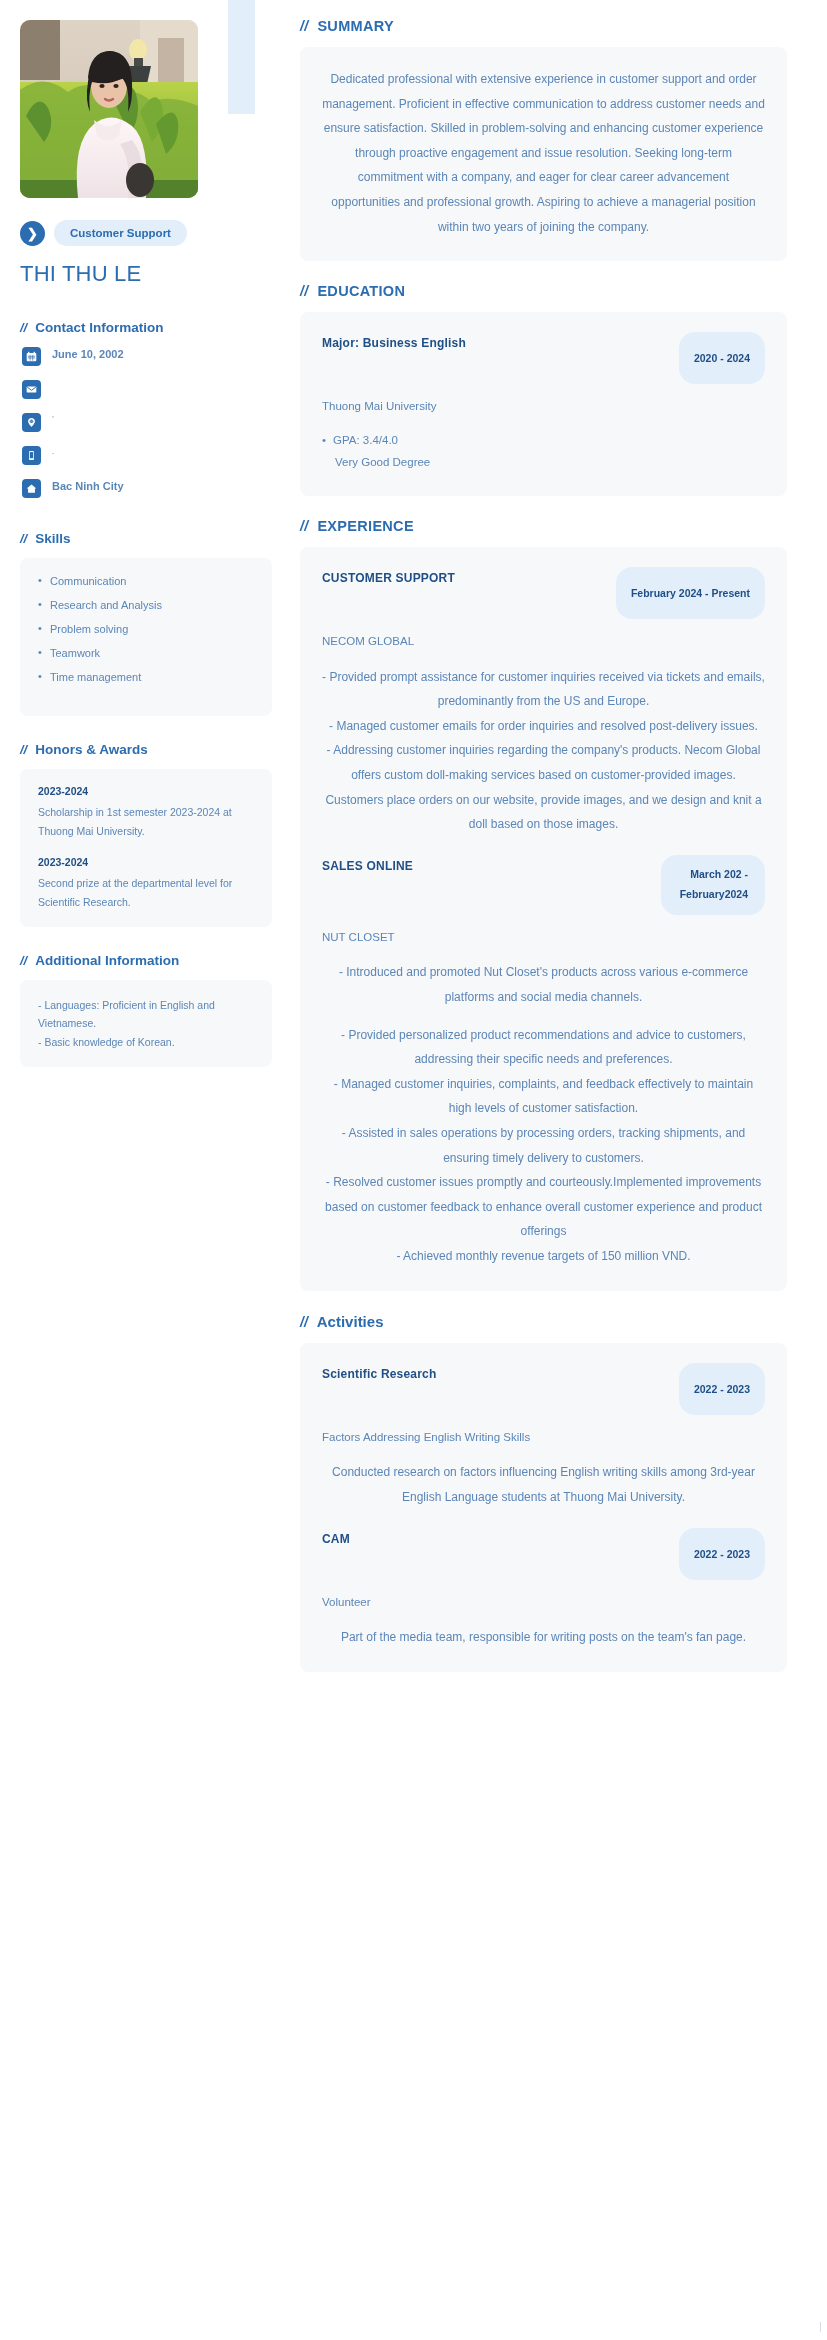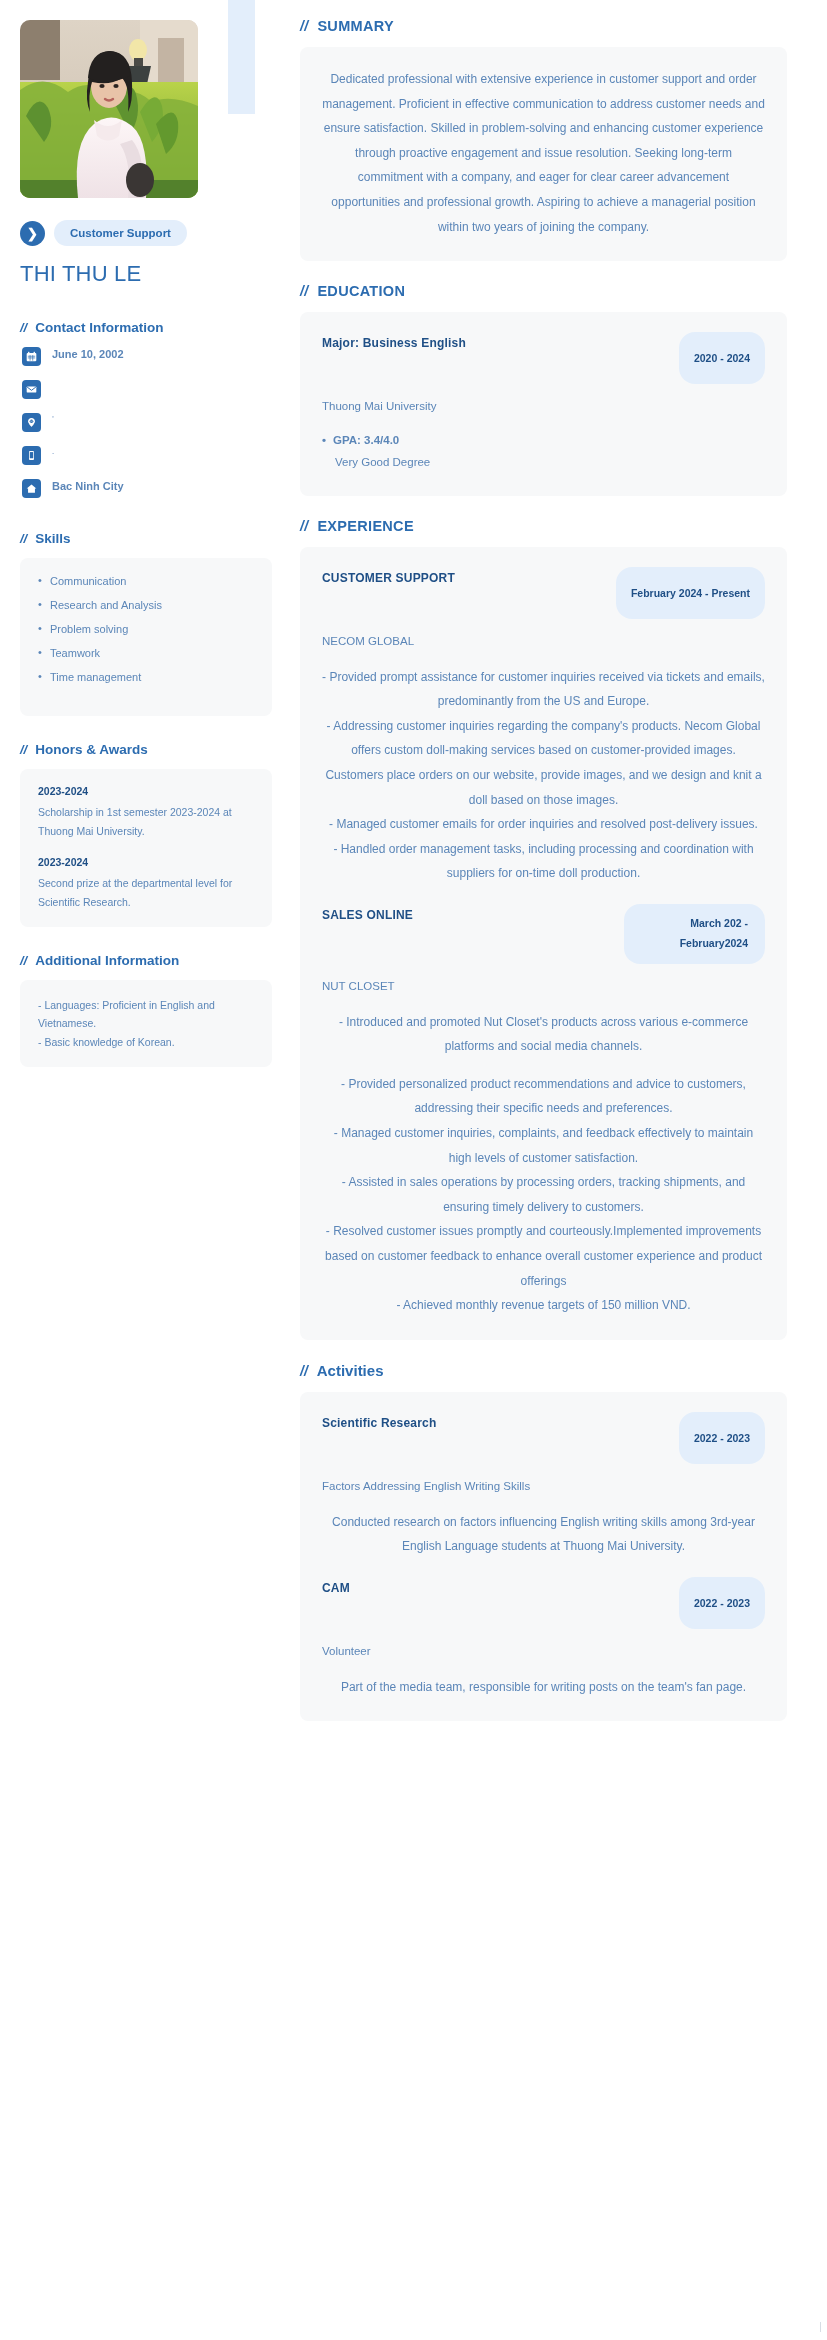--- a/index.html
+++ b/index.html
@@ -236,40 +236,39 @@
     font-size: 10.5px;
     font-weight: bold;
     padding: 20px 15px;
     border-radius: 16px;
     white-space: nowrap;
     text-align: left;
     flex: 0 0 auto;
   }
   .date-chip.twoline {
     white-space: normal;
-    width: 141px;
+    width: 104px;
     line-height: 1.9;
     padding: 10px 17px;
     text-align: right;
   }
 
   .org-name {
     color: #5b86b8;
     font-size: 11.5px;
     line-height: 1.9;
     margin-bottom: 12px;
   }
 
   .bullet-dot {
     color: #5b86b8;
     font-size: 11.5px;
     line-height: 1.9;
     padding-left: 11px;
     position: relative;
-    font-weight: bold;
   }
   .bullet-dot::before {
     content: "\2022";
     position: absolute;
     left: 0; top: 0;
   }
   .sub-indent {
     color: #5b86b8;
     font-size: 11.5px;
     line-height: 1.9;
@@ -477,23 +476,22 @@
     </div>
     <div class="r-panel">
 
       <div>
         <div class="entry-head">
           <div class="entry-title">CUSTOMER SUPPORT</div>
           <div class="date-chip">February 2024 - Present</div>
         </div>
         <div class="org-name">NECOM GLOBAL</div>
         <div class="body-text">- Provided prompt assistance for customer inquiries received via tickets and emails, predominantly from the US and Europe.</div>
+        <div class="body-text">- Managed customer emails for order inquiries and resolved post-delivery issues.</div>
         <div class="body-text">- Addressing customer inquiries regarding the company's products. Necom Global offers custom doll-making services based on customer-provided images. Customers place orders on our website, provide images, and we design and knit a doll based on those images.</div>
-        <div class="body-text">- Managed customer emails for order inquiries and resolved post-delivery issues.</div>
-        <div class="body-text">- Handled order management tasks, including processing and coordination with suppliers for on-time doll production.</div>
       </div>
 
       <div class="entry-gap"></div>
 
       <div>
         <div class="entry-head">
           <div class="entry-title">SALES ONLINE</div>
           <div class="date-chip twoline">March 202 - February2024</div>
         </div>
         <div class="org-name">NUT CLOSET</div>

